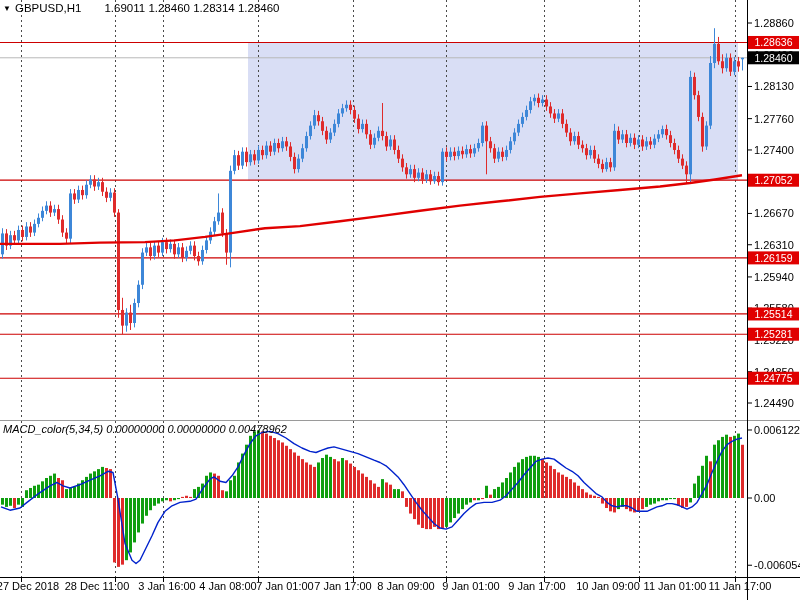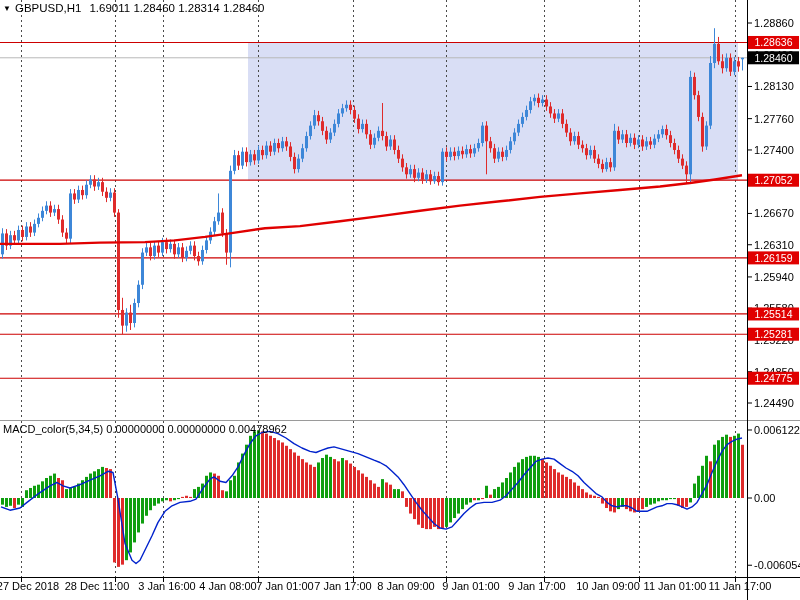--- a/index.html
+++ b/index.html
@@ -1,23 +1,23 @@
 <!DOCTYPE html>
 <html><head>
 <meta charset="utf-8">
 <style>
   html,body{margin:0;padding:0;width:800px;height:600px;overflow:hidden;background:#ffffff;
             font-family:"Liberation Sans",sans-serif;}
   .chart-window{position:relative;width:800px;height:600px;background:#fff;}
   svg{position:absolute;left:0;top:0;}
   .chart-title{position:absolute;left:15px;top:2px;font-size:11.5px;color:#000;white-space:pre;
                letter-spacing:0;}
-  .chart-title .sym{margin-right:8px;}
+  .chart-title .sym{margin-right:23px;}
   .tri-icon{position:absolute;left:3px;top:4px;font-size:8px;color:#000;line-height:10px;}
-  .macd-label{position:absolute;left:3px;top:423px;font-size:11px;color:#000;white-space:pre;}
+  .macd-label{position:absolute;left:3px;top:423px;font-size:11px;color:#000;white-space:pre;font-style:italic;}
   text{font-family:"Liberation Sans",sans-serif;}
 </style>
 </head>
 <body>
 
 <div class="chart-window">
   <svg id="chart-svg" width="800" height="600" viewBox="0 0 800 600">
       <rect x="0" y="0" width="800" height="600" fill="#ffffff"></rect>
       <rect x="248" y="42.47904000000017" width="490" height="137.74463999999872" fill="#d9def5"></rect>
       <g>

